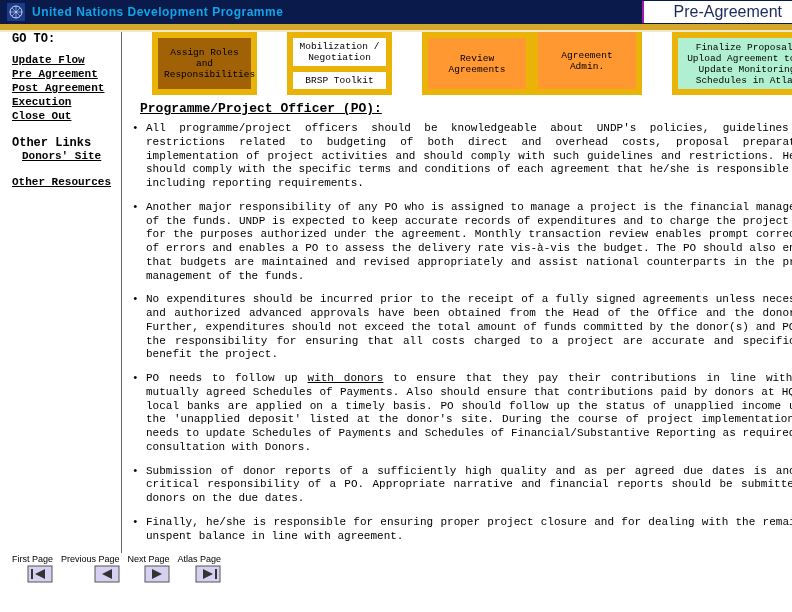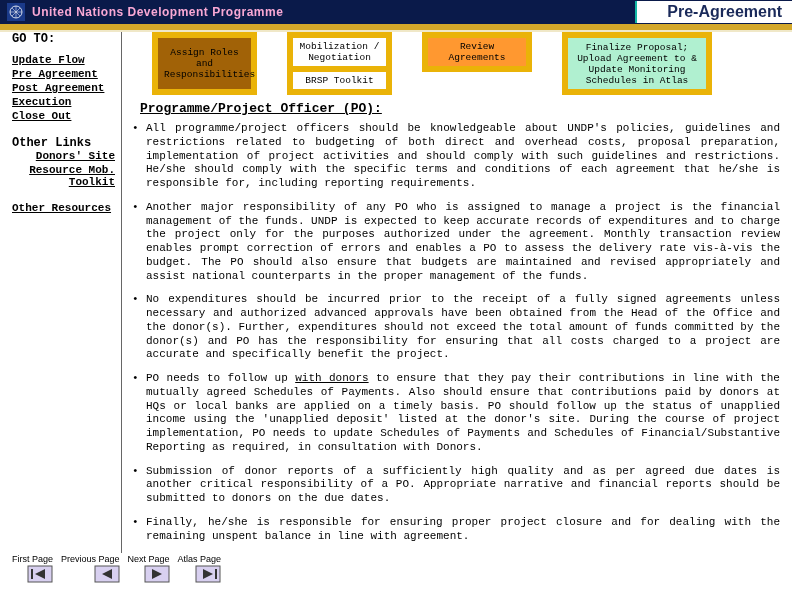--- a/index.html
+++ b/index.html
@@ -1,37 +1,37 @@
 <!DOCTYPE html>
 <html><head>
 <meta charset="utf-8">
 <style>
   * { box-sizing: border-box; margin: 0; padding: 0; }
   body { font-family: Arial, Helvetica, sans-serif; font-size: 11px; color: #000; background: #fff; width: 792px; }
   .topbar { display: flex; align-items: center; background: #0a1a4a; height: 24px; }
   .logo { width: 24px; height: 18px; background: #0a1a4a; margin: 0 4px; display: flex; align-items: center; justify-content: center; }
   .logo svg { width: 18px; height: 18px; }
-  .org { color: #f9a8d4; font-weight: bold; font-size: 12px; letter-spacing: 0.5px; flex: 1; }
-  .pagetitle { background: #fff; color: #1a2a5a; font-weight: bold; font-size: 16px; padding: 2px 10px 2px 30px; border-left: 2px solid #14b8a6; }
+  .org { color: #0ea5e9; font-weight: bold; font-size: 12px; letter-spacing: 0.5px; flex: 1; }
+  .pagetitle { background: #fff; color: #1a2a5a; font-weight: normal; font-size: 16px; padding: 2px 10px 2px 30px; border-left: 2px solid #a21caf; }
   .gold { height: 6px; background: #d4a82a; }
   .hrline { height: 2px; background: #f0e8c8; }
   .slide { display: flex; padding: 0 12px 0 12px; font-family: Liberation Mono, monospace; }
   .sidebar { width: 110px; flex-shrink: 0; border-right: 1px solid #666; padding-right: 6px; }
   .goto { font-weight: bold; margin-bottom: 8px; font-size: 12px; }
   .navlink { color: #000; text-decoration: underline; font-weight: bold; display: block; margin-bottom: 2px; font-size: 11px; }
-  .sub { padding-left: 10px; text-align: right; }
+  .sub { padding-left: 10px; }
   .other { font-weight: bold; margin-top: 14px; font-size: 12px; }
   .main { flex: 1; padding-left: 10px; }
   .flowrow { display: flex; gap: 30px; padding-left: 20px; margin-bottom: 6px; }
   .flowbox { border: 6px solid #eab308; text-align: center; font-size: 9.5px; padding: 3px 6px; display: flex; flex-direction: column; justify-content: center; }
   .fb1 { width: 105px; background: #a16207; }
   .fb2group { display: flex; flex-direction: column; }
   .fb2, .fb3 { width: 105px; background: #fff; }
   .fb3 { border-top: none; }
-  .fb4group { display: flex; flex-direction: column; align-items: flex-end; }
+  .fb4group { display: flex; flex-direction: row; }
   .fb4 { width: 110px; background: #ff9830; }
   .fb5 { width: 110px; background: #ff9830; border-top: none; }
   .fb6 { width: 150px; background: #b0f0d0; }
   .heading { font-weight: bold; text-decoration: underline; font-size: 13px; margin: 4px 0 6px 8px; }
   .bullets { font-size: 11px; }
   .bullets li { list-style: none; display: flex; margin-bottom: 10px; line-height: 1.25; }
   .bullets li .dot { width: 14px; flex-shrink: 0; }
   .bullets li .txt { flex: 1; text-align: justify; }
   .under { text-decoration: underline; }
   .footer { display: flex; align-items: flex-end; padding: 2px 12px 6px 12px; }
@@ -61,35 +61,35 @@
 <div class="slide">
   <div class="sidebar">
     <div class="goto">GO TO:</div>
     <a class="navlink">Update Flow</a>
     <a class="navlink">Pre Agreement</a>
     <a class="navlink">Post Agreement</a>
     <a class="navlink">Execution</a>
     <a class="navlink">Close Out</a>
     <div class="other">Other Links</div>
     <a class="navlink sub">Donors' Site</a>
-    <a class="navlink sub">Resource Mob. Toolkit</a>
     <div class="other">
         <a class="navlink" style="margin:0">Other Resources</a>
       </div>
   </div>
 
   <div class="main">
     <div class="flowrow">
       <div class="flowbox fb1">Assign Roles and Responsibilities</div>
       <div class="fb2group">
         <div class="flowbox fb2">Mobilization / Negotiation</div>
         <div class="flowbox fb3">BRSP Toolkit</div>
       </div>
       <div class="fb4group">
         <div class="flowbox fb4">Review Agreements</div>
+        <div class="flowbox fb5">Agreement Admin.</div>
       </div>
       <div class="flowbox fb6">Finalize Proposal; Upload Agreement to &amp; Update Monitoring Schedules in Atlas</div>
     </div>
 
     <div class="heading">Programme/Project Officer (PO):</div>
 
     <ul class="bullets">
       <li>
           <span class="dot">•</span>
           <span class="txt">All programme/project officers should be knowledgeable about UNDP's policies, guidelines and restrictions related to budgeting of both direct and overhead costs, proposal preparation, implementation of project activities and should comply with such guidelines and restrictions.  He/she should comply with the specific terms and conditions of each agreement that he/she is responsible for, including reporting requirements.</span>

